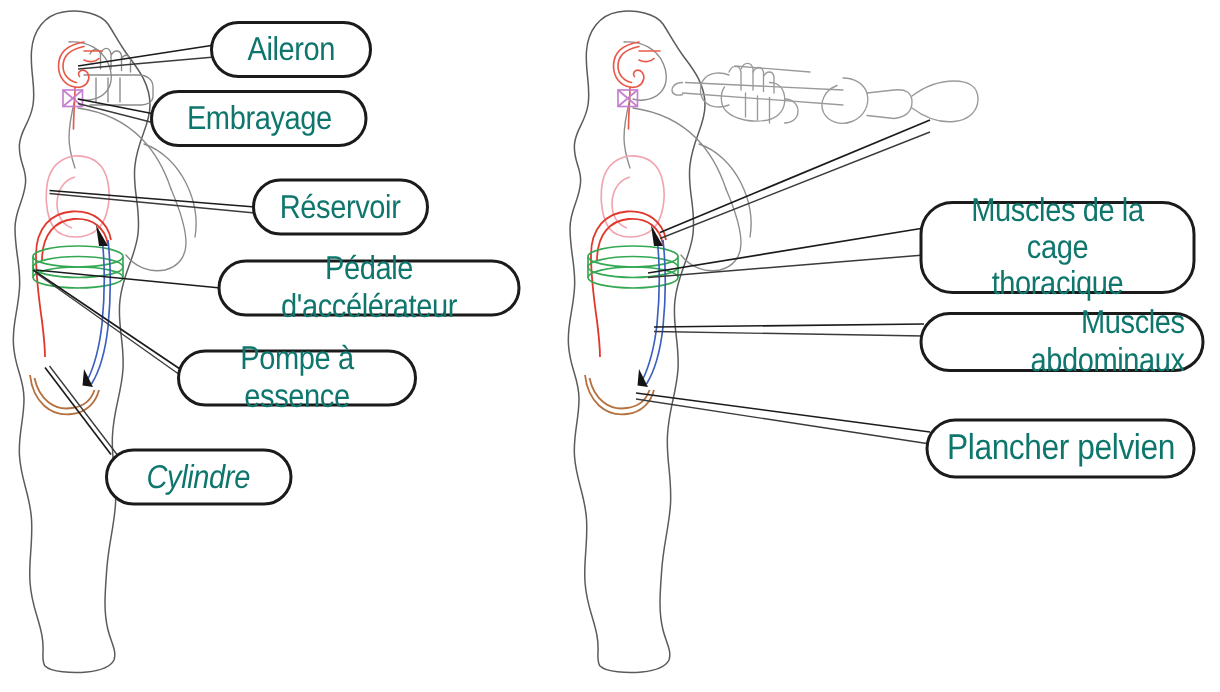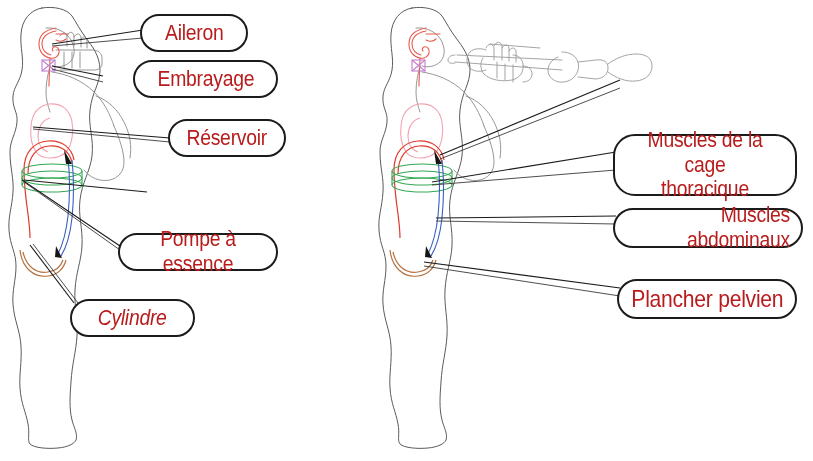--- a/index.html
+++ b/index.html
@@ -100,33 +100,33 @@
   .callout {
     position: absolute;
     box-sizing: border-box;
     background: #ffffff;
     border: 2px solid #1b1b1b;
     border-radius: 22px;
     display: flex;
     align-items: center;
     justify-content: center;
     text-align: center;
-    color: #b91c1c;
+    color: #0f766e;
     font-family: "Liberation Sans", sans-serif;
     font-weight: 400;
     letter-spacing: -0.3px;
     line-height: 1.12;
     z-index: 5;
   }
   .callout span {
     display: block;
     transform: scaleX(0.88);
   }
   .cl-aileron     { left: 140px; top: 14px;  width: 108px; height: 38px; font-size: 22px; }
-  .cl-embrayage   { left: 100px; top: 60px;  width: 145px; height: 38px; font-size: 22px; margin-left: 33px; }
+  .cl-embrayage   { left: 100px; top: 60px;  width: 145px; height: 38px; font-size: 22px; }
   .cl-reservoir   { left: 168px; top: 119px; width: 118px; height: 38px; font-size: 22px; }
   .cl-pedale      { left: 145px; top: 173px; width: 202px; height: 38px; font-size: 22px; }
   .cl-pompe       { left: 118px; top: 233px; width: 160px; height: 38px; font-size: 22px; align-items: center; }
   .cl-cylindre    { left: 70px;  top: 299px; width: 125px; height: 38px; font-size: 22px; font-style: italic; }
   .cl-diaphragme  { left: 617px; top: 64px;  width: 176px; height: 40px; font-size: 22px; }
   .cl-cage        { left: 613px; top: 134px; width: 184px; height: 62px; font-size: 22px; }
   .cl-abdo        { left: 613px; top: 208px; width: 190px; height: 40px; font-size: 22px; text-align: right; }
   .cl-pelvien     { left: 617px; top: 279px; width: 180px; height: 40px; font-size: 24px; }
 </style>
 </head>
@@ -377,20 +377,23 @@
 
   <div class="callout cl-aileron">
     <span>Aileron</span>
   </div>
   <div class="callout cl-embrayage">
     <span>Embrayage</span>
   </div>
   <div class="callout cl-reservoir">
     <span>Réservoir</span>
   </div>
+  <div class="callout cl-pedale">
+    <span>Pédale d'accélérateur</span>
+  </div>
   <div class="callout cl-pompe">
     <span>Pompe à essence</span>
   </div>
   <div class="callout cl-cylindre">
     <span>Cylindre</span>
   </div>
 
   <div class="callout cl-cage">
     <div>
       <span>Muscles de la cage</span>

